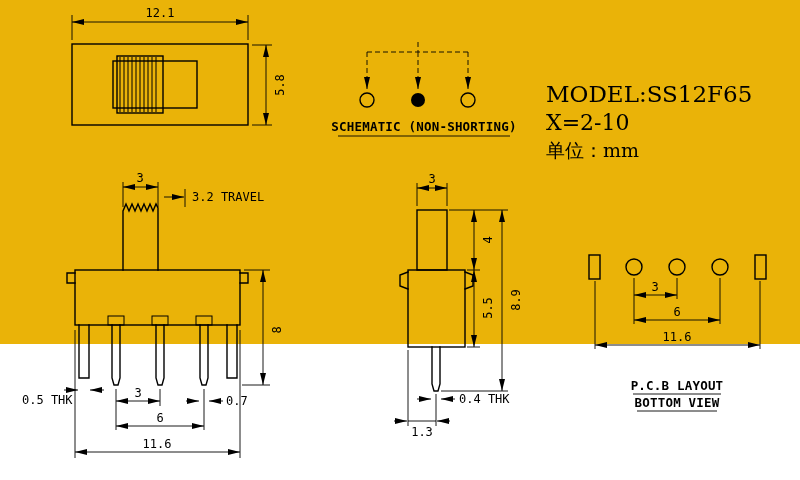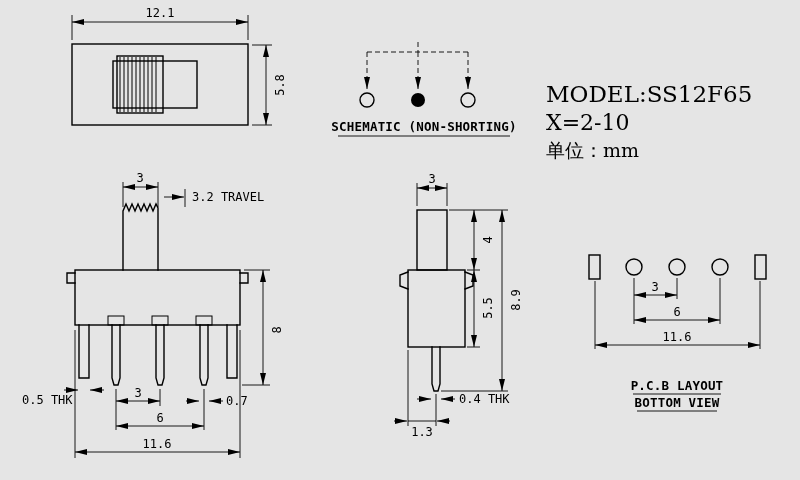--- a/index.html
+++ b/index.html
@@ -1,18 +1,18 @@
 <!DOCTYPE html>
 <html><head>
 <meta charset="utf-8">
 <style>
   *{box-sizing:border-box}
   html,body{margin:0;padding:0}
   body{background:#ffffff;width:800px;height:480px;overflow:hidden}
-  .sheet{width:800px;height:480px;background:#e5e5e5;position:relative}
+  .sheet{width:800px;height:344px;background:#eab308;position:relative}
   svg{display:block}
   text{font-family:"DejaVu Sans Mono","Liberation Mono",monospace;fill:#000}
   .dim{font-size:12px}
   .cap{font-size:12.5px;font-weight:bold;letter-spacing:0.2px}
   .model{font-family:"DejaVu Serif","Liberation Serif",serif;font-size:23px}
   .model2{font-family:"DejaVu Serif","Liberation Serif",serif;font-size:22px}
   .unit{font-family:"DejaVu Serif","Liberation Serif",serif;font-size:19px}
   .o{fill:none;stroke:#000;stroke-width:1.4;stroke-linejoin:miter;stroke-linecap:square}
   .t{fill:none;stroke:#000;stroke-width:1}
   .d{fill:none;stroke:#000;stroke-width:0.9}

